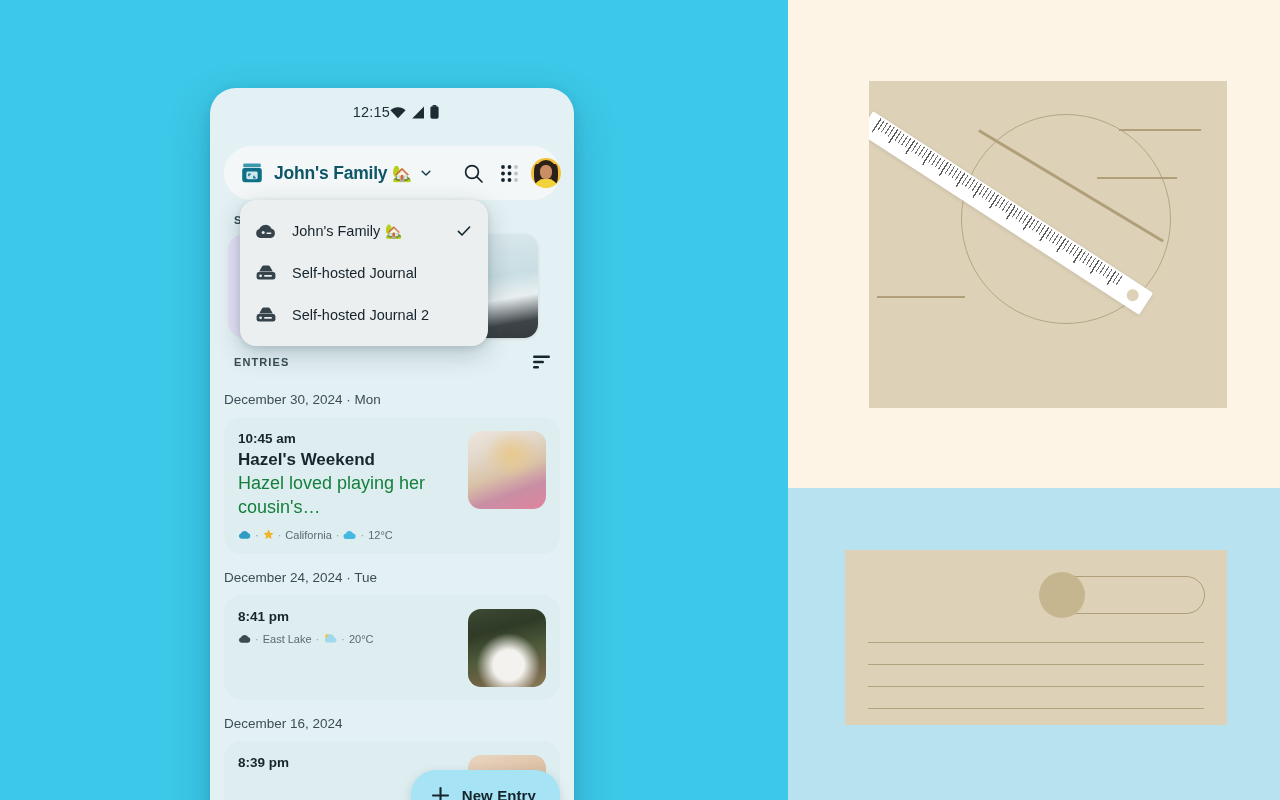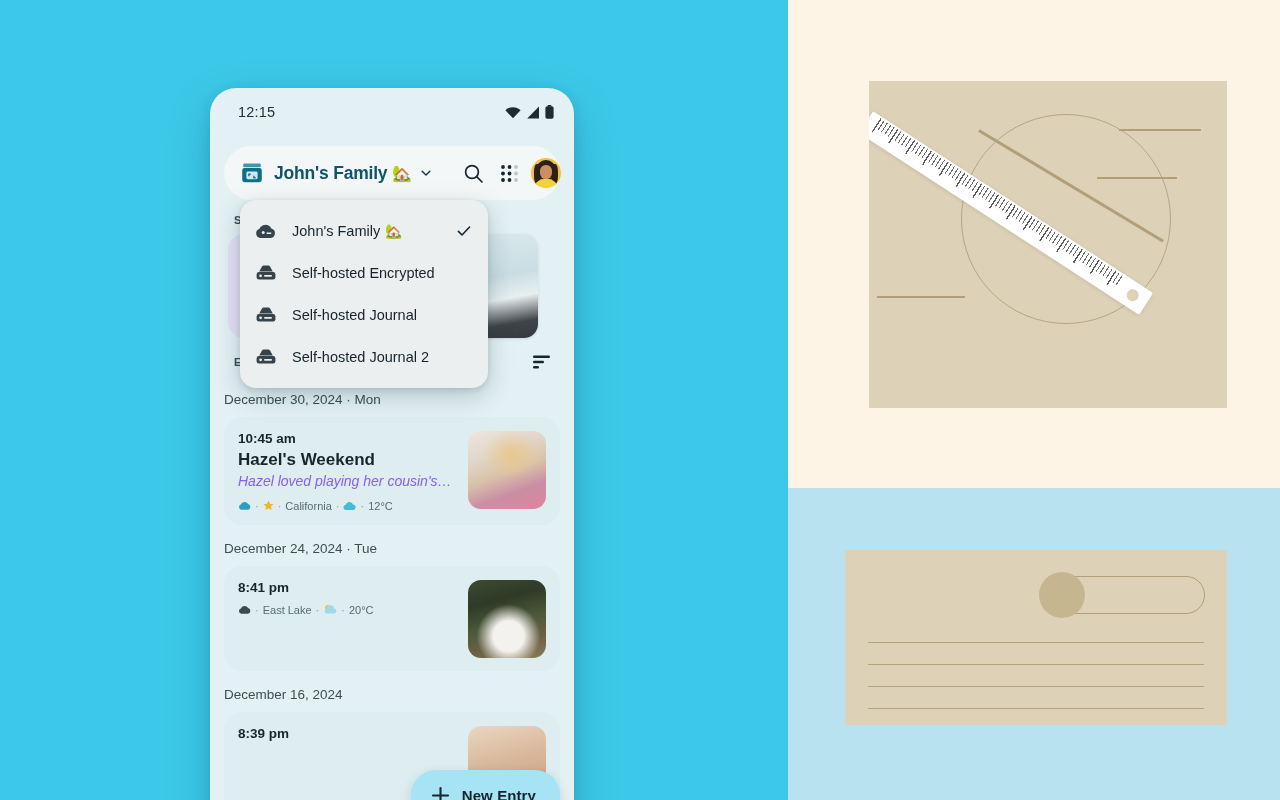--- a/index.html
+++ b/index.html
@@ -70,21 +70,21 @@
   
   .phone {
     position:absolute; left:210px; top:88px; width:364px; height:740px;
     background:#E4F1F4; border-radius:26px 26px 0 0;
     box-shadow:0 16px 44px rgba(0,60,80,.22), 0 3px 12px rgba(0,60,80,.14);
     overflow:hidden;
   }
 
   .status-bar {
     height:48px; display:flex; align-items:center;
-    justify-content:space-between; padding:0 20px 0 28px;
+    justify-content:center; padding:0 20px 0 28px;
   }
   .status-time { font-size:14.5px; font-weight:400; color:#20303a; letter-spacing:.2px; }
   .status-icons { display:flex; align-items:center; gap:5px; }
 
   .appbar {
     position:relative; margin:10px 14px 0 14px; height:54px;
     background:#F3F7F8; border-radius:27px;
     display:flex; align-items:center; padding:0 12px 0 16px;
   }
   .appbar-logo { width:24px; height:24px; flex:none; margin-right:10px; }
@@ -134,21 +134,21 @@
     padding:16px 0 10px;
   }
   .entry-card {
     background:#DDEDF0; border-radius:18px; padding:14px 14px 13px 14px;
     display:flex; gap:12px; align-items:flex-start;
   }
   .entry-main { flex:1 1 auto; min-width:0; }
   .entry-time { font-size:13.5px; font-weight:700; color:#17262C; margin-bottom:4px; }
   .entry-title { font-size:17px; font-weight:700; color:#17262C; margin-bottom:2px; }
   .entry-body {
-    font-size:14px; color:#8b5cf6; line-height:1.33; font-weight:400;font-style:italic;
+    font-size:18px; color:#15803d; line-height:1.33; font-weight:400;
   }
   .entry-meta {
     display:flex; align-items:center; gap:4px; margin-top:9px;
     font-size:11px; color:#5A6B73; white-space:nowrap;
   }
   .dot-sep { color:#8FA2AA; }
   .entry-thumb { width:78px; height:78px; border-radius:13px; flex:none; }
   .thumb-hazel {
     background:
       radial-gradient(ellipse 40px 34px at 56% 30%, #E8C98C 0%, rgba(232,201,140,0) 70%),
@@ -365,47 +365,38 @@
         <path d="M12.6 13.6h4.6v1.5h-4.6z" fill="#EBEFF0"></path>
       </svg>
       <span class="menu-label">John's Family</span>
       <span class="menu-emoji">🏡</span>
       <svg class="menu-check" viewBox="0 0 16 16">
         <path d="M2.4 8.4 6 12 13.6 4" stroke="#16262E" stroke-width="1.6" fill="none" stroke-linecap="round" stroke-linejoin="round"></path>
       </svg>
     </div>
 
 
+
     <div class="menu-item">
       <svg class="menu-icon" viewBox="0 0 24 24">
         <path d="M5.2 10.6 8 5.6a2 2 0 0 1 1.8-1h4.4a2 2 0 0 1 1.8 1l2.8 5Z" fill="#37434A"></path>
         <rect x="2.6" y="11" width="18.8" height="7.6" rx="2.4" fill="#37434A"></rect>
         <circle cx="6.6" cy="14.8" r="1.4" fill="#EBEFF0"></circle>
         <rect x="10" y="13.9" width="8" height="1.8" rx=".9" fill="#EBEFF0"></rect>
       </svg>
-      <span class="menu-label">Self-hosted Encrypted</span>
+      <span class="menu-label">Self-hosted Journal</span>
     </div>
 
     <div class="menu-item">
       <svg class="menu-icon" viewBox="0 0 24 24">
         <path d="M5.2 10.6 8 5.6a2 2 0 0 1 1.8-1h4.4a2 2 0 0 1 1.8 1l2.8 5Z" fill="#37434A"></path>
         <rect x="2.6" y="11" width="18.8" height="7.6" rx="2.4" fill="#37434A"></rect>
         <circle cx="6.6" cy="14.8" r="1.4" fill="#EBEFF0"></circle>
         <rect x="10" y="13.9" width="8" height="1.8" rx=".9" fill="#EBEFF0"></rect>
       </svg>
-      <span class="menu-label">Self-hosted Journal</span>
-    </div>
-
-    <div class="menu-item">
-      <svg class="menu-icon" viewBox="0 0 24 24">
-        <path d="M5.2 10.6 8 5.6a2 2 0 0 1 1.8-1h4.4a2 2 0 0 1 1.8 1l2.8 5Z" fill="#37434A"></path>
-        <rect x="2.6" y="11" width="18.8" height="7.6" rx="2.4" fill="#37434A"></rect>
-        <circle cx="6.6" cy="14.8" r="1.4" fill="#EBEFF0"></circle>
-        <rect x="10" y="13.9" width="8" height="1.8" rx=".9" fill="#EBEFF0"></rect>
-      </svg>
       <span class="menu-label">Self-hosted Journal 2</span>
     </div>
   </div>
 
   <div class="fab">
     <svg width="19" height="19" viewBox="0 0 19 19">
       <path d="M9.5 2v15M2 9.5h15" stroke="#16262E" stroke-width="2.1" stroke-linecap="round"></path>
     </svg>
     <span class="fab-label">New Entry</span>
   </div>

